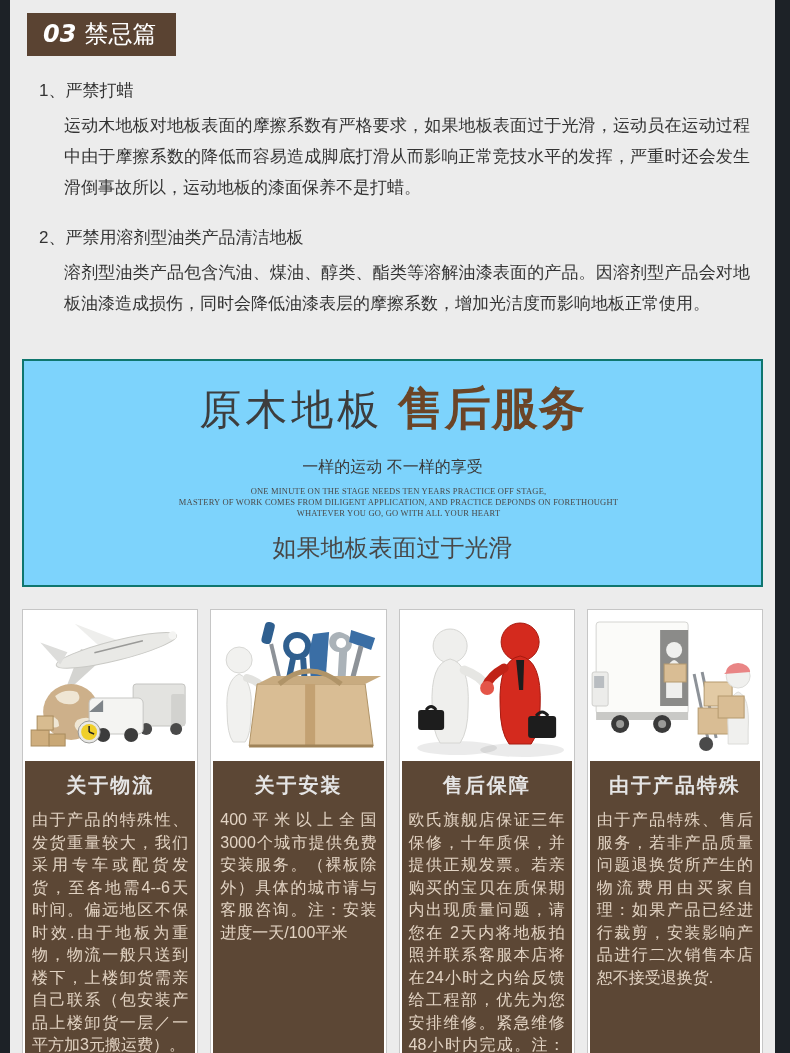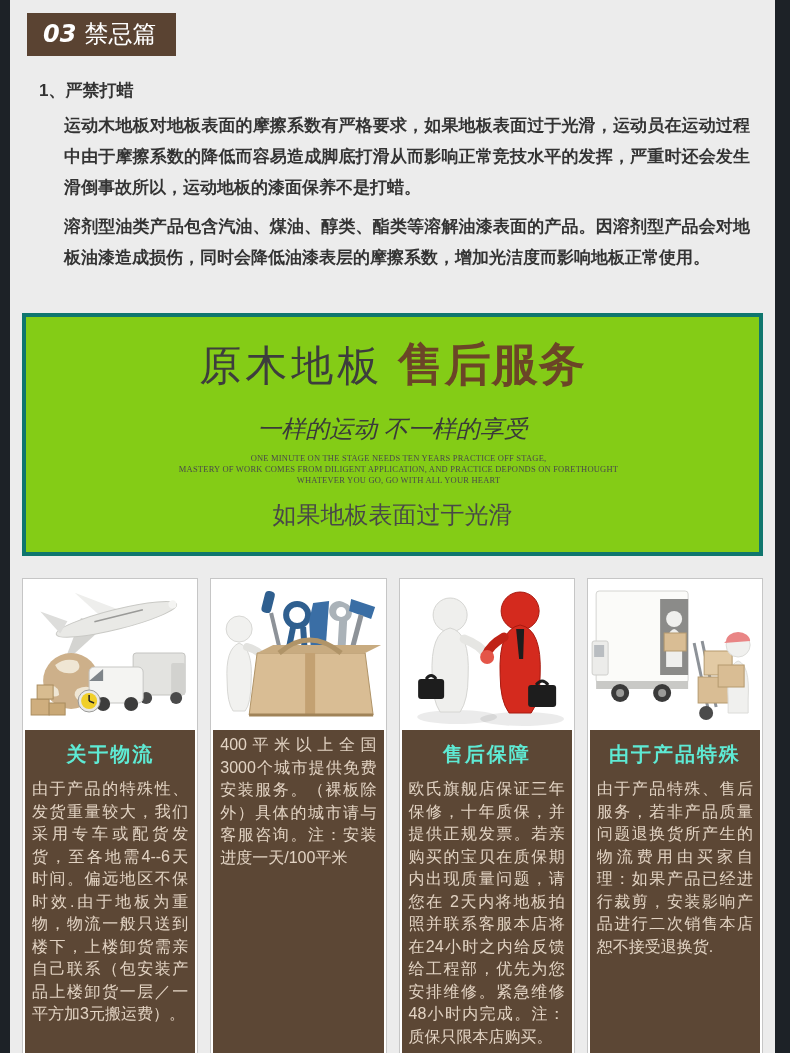--- a/index.html
+++ b/index.html
@@ -15,85 +15,85 @@
   }
 
   
   .taboo{padding:13px 20px 0 17px;}
   .badge{
     display:inline-block;background:#5a4332;color:#fff;
     padding:7px 20px 8px 16px;font-size:24px;line-height:28px;
   }
   .badge .num{font-style:italic;font-weight:bold;font-family:"DejaVu Sans",sans-serif;margin-right:8px;}
   .taboo-item .t-title{
-    font-size:17px;color:#333;margin:23px 0 0 12px;font-weight:bold;
+    font-size:17px;color:#333;margin:23px 0 0 12px;font-weight:normal;
   }
   .taboo-item .t-body{
     font-size:17px;color:#333;line-height:31px;margin:8px 5px 0 37px;
     text-align:justify;
-    font-weight:bold;
   }
 
   
   .service-box{
     margin:40px 12px 22px 12px;
-    border:4px solid #0f766e;
+    border:2px solid #0f766e;
     text-align:center;
     padding:17px 0 21px 0;
-    background:#84cc16;
+    background:#7dd3fc;
   }
   .sb-title{white-space:nowrap;}
   .sb-title .light{
     font-size:42px;color:#3d3d3d;font-weight:100;letter-spacing:4px;
   }
   .sb-title .bold{
     font-size:46px;color:#6b4527;font-weight:bold;letter-spacing:1px;margin-left:10px;
   }
-  .sb-subtitle{font-size:24px;color:#3a3a3a;margin-top:17px;font-style:italic;}
+  .sb-subtitle{font-size:16px;color:#3a3a3a;margin-top:17px;}
   .sb-english{
     font-family:"Liberation Serif",serif;font-size:8.5px;line-height:11px;
     color:#4a4a4a;margin-top:8px;letter-spacing:0.2px;padding-left:12px;
   }
   .sb-tagline{font-size:24px;color:#484848;margin-top:13px;}
 
   
   .columns{
     margin:0 12px;display:grid;grid-template-columns:repeat(4,1fr);gap:12px;
   }
   .card{
     background:#fff;border:1px solid #c6c6c6;padding:2px;
     height:479px;display:flex;flex-direction:column;box-sizing:content-box;
   }
   .card-image{height:149px;background:#fff;flex:none;overflow:hidden;}
   .card-image svg{display:block;width:100%;height:100%;}
   .card-brown{
     flex:1;background:#5c4735;color:#e2d3c3;padding:4px 7px;overflow:hidden;
   }
   .card-title{
-    color:#5eead4;font-size:20px;font-weight:bold;text-align:center;
+    color:#e5e5e5;font-size:20px;font-weight:bold;text-align:center;
     margin:7px 0 10px 0;letter-spacing:2px;
   }
   .card-text{font-size:16px;line-height:22.5px;text-align:justify;}
 </style>
 </head>
 <body>
 
 <div class="content">
 
   <div class="taboo">
     <div class="badge">
       <span class="num">03</span><span>禁忌篇</span>
     </div>
 
     <div class="taboo-item">
       <div class="t-title">1、严禁打蜡</div>
       <div class="t-body">运动木地板对地板表面的摩擦系数有严格要求，如果地板表面过于光滑，运动员在运动过程中由于摩擦系数的降低而容易造成脚底打滑从而影响正常竞技水平的发挥，严重时还会发生滑倒事故所以，运动地板的漆面保养不是打蜡。</div>
     </div>
 
     <div class="taboo-item">
+      <div class="t-title">2、严禁用溶剂型油类产品清洁地板</div>
       <div class="t-body">溶剂型油类产品包含汽油、煤油、醇类、酯类等溶解油漆表面的产品。因溶剂型产品会对地板油漆造成损伤，同时会降低油漆表层的摩擦系数，增加光洁度而影响地板正常使用。</div>
     </div>
   </div>
 
   <div class="service-box">
     <div class="sb-title">
       <span class="light">原木地板</span>
       <span class="bold">售后服务</span>
     </div>
     <div class="sb-subtitle">一样的运动 不一样的享受</div>
@@ -186,20 +186,21 @@
           </g>
 
           <polygon points="44,72 152,72 160,134 36,134" fill="#d9bd94" stroke="#b09468"></polygon>
           <polygon points="44,72 60,64 168,64 152,72" fill="#c8ab80"></polygon>
           <rect x="92" y="72" width="10" height="62" fill="#c3a172"></rect>
           <path d="M66 72 q30 -26 62 0" stroke="#b09468" stroke-width="5" fill="none"></path>
           <line x1="36" y1="134" x2="160" y2="134" stroke="#a08358" stroke-width="3"></line>
         </svg>
       </div>
       <div class="card-brown">
+        <div class="card-title">关于安装</div>
         <div class="card-text">400平米以上全国3000个城市提供免费安装服务。（裸板除外）具体的城市请与客服咨询。注：安装进度一天/100平米</div>
       </div>
     </div>
 
     <div class="card">
       <div class="card-image">
         <svg viewBox="0 0 170 149" xmlns="http://www.w3.org/2000/svg">
           <ellipse cx="55" cy="136" rx="40" ry="7" fill="#000" opacity="0.08"></ellipse>
           <ellipse cx="120" cy="138" rx="42" ry="7" fill="#000" opacity="0.08"></ellipse>
 

